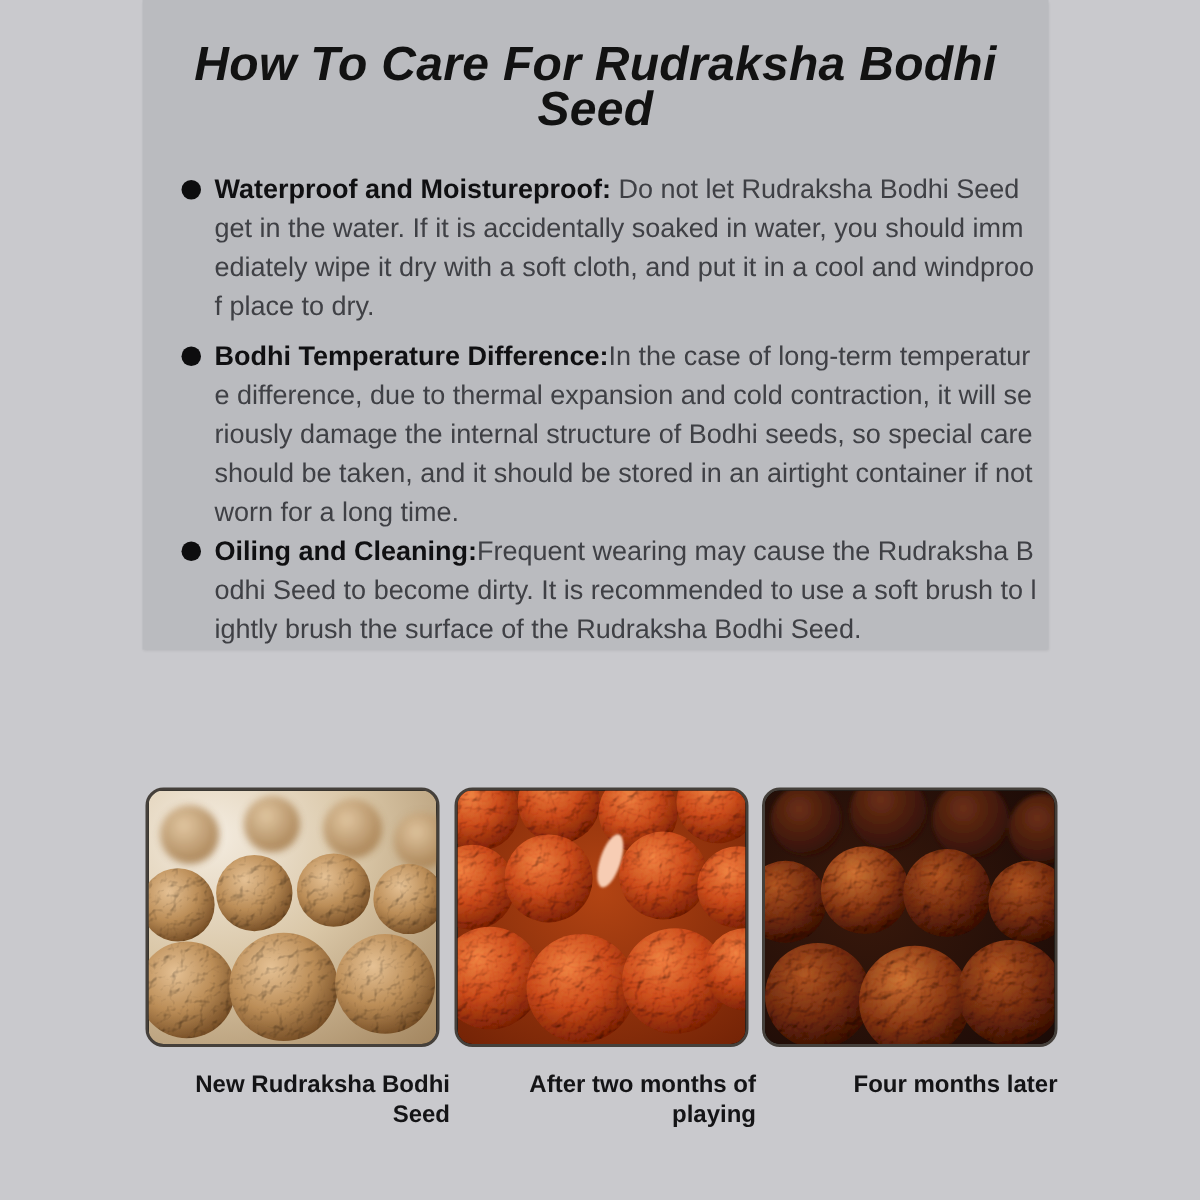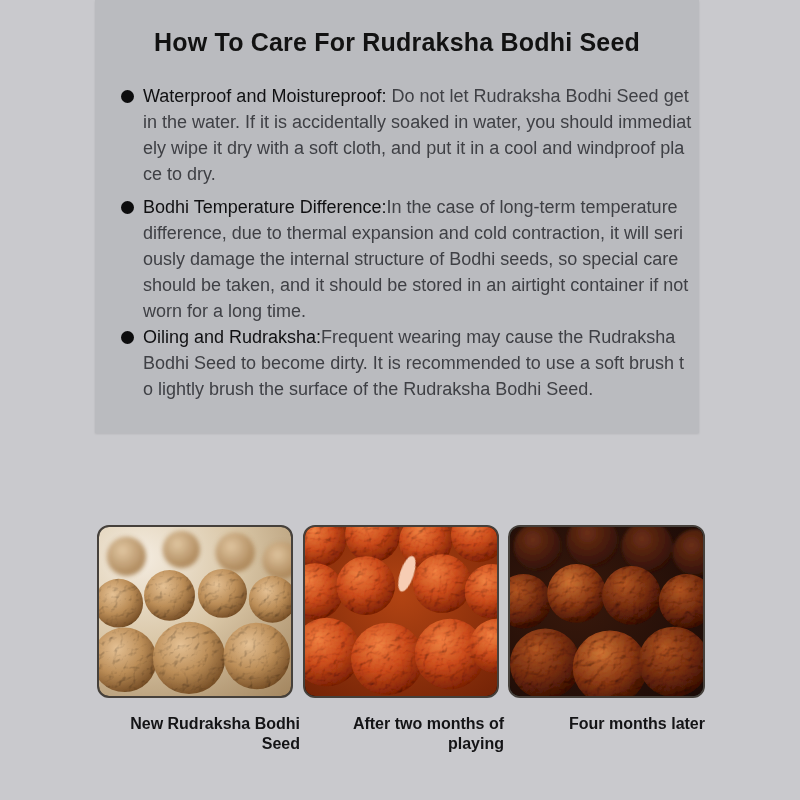--- a/index.html
+++ b/index.html
@@ -7,35 +7,35 @@
     position:relative; width:800px; height:800px;
     background:#c9c9cd; overflow:hidden;
     font-family:"Liberation Sans", sans-serif;
   }
   .panel {
     position:absolute; left:95px; top:0; width:604px; height:433px;
     background:#babbbf; box-shadow:0 1px 2px rgba(0,0,0,0.10);
   }
   .title {
     margin:27px 10px 0 10px; text-align:center;
-    font-size:25px; font-weight:bold; line-height:30px;
-    color:#121212; letter-spacing:0.2px;
+    font-size:32px; font-weight:bold; line-height:30px;
+    color:#121212; letter-spacing:0.2px;font-style:italic;
   }
   .bullets { margin:26px 0 0 0; padding:0 7px 0 26px; }
   .bullet { display:flex; margin:0 0 0 0; }
   .bullet.gap-after { margin-bottom:7px; }
   .dot {
     flex:0 0 13px; width:13px; height:13px; border-radius:50%;
     background:#0d0d0e; margin:7px 9px 0 0;
   }
   .btext {
     margin:0; font-size:18px; line-height:26px; color:#3f4045;
     word-break:break-all; text-align:left;
   }
-  .blabel { font-weight:normal; color:#101012; }
+  .blabel { font-weight:bold; color:#101012; }
   .photo {
     position:absolute; top:525px; height:173px; margin:0;
     border:2px solid #45403b; border-radius:12px; overflow:hidden;
     box-sizing:border-box; background:#000;
   }
   .photo svg { display:block; width:100%; height:100%; }
   #photo-1 { left:97px;  width:196px; }
   #photo-2 { left:303px; width:196px; }
   #photo-3 { left:508px; width:197px; }
   .caption {
@@ -61,21 +61,21 @@
         <p class="btext"><span class="blabel">Waterproof and Moistureproof:</span><span> Do not let Rudraksha Bodhi Seed get in the water. If it is accidentally soaked in water, you should immediately wipe it dry with a soft cloth, and put it in a cool and windproof place to dry.</span></p>
       </div>
 
       <div class="bullet">
         <span class="dot"></span>
         <p class="btext"><span class="blabel">Bodhi Temperature Difference:</span><span>In the case of long-term temperature difference, due to thermal expansion and cold contraction, it will seriously damage the internal structure of Bodhi seeds, so special care should be taken, and it should be stored in an airtight container if not worn for a long time.</span></p>
       </div>
 
       <div class="bullet">
         <span class="dot"></span>
-        <p class="btext"><span class="blabel">Oiling and Rudraksha:</span><span>Frequent wearing may cause the Rudraksha Bodhi Seed to become dirty. It is recommended to use a soft brush to lightly brush the surface of the Rudraksha Bodhi Seed.</span></p>
+        <p class="btext"><span class="blabel">Oiling and Cleaning:</span><span>Frequent wearing may cause the Rudraksha Bodhi Seed to become dirty. It is recommended to use a soft brush to lightly brush the surface of the Rudraksha Bodhi Seed.</span></p>
       </div>
 
     </div>
   </section>
 
   <figure class="photo" id="photo-1">
     <svg viewBox="0 0 196 173" preserveAspectRatio="none">
       <defs>
         <radialGradient id="p1bg" cx="22%" cy="18%" r="115%">
           <stop offset="0%" stop-color="#f4ece0"></stop>

